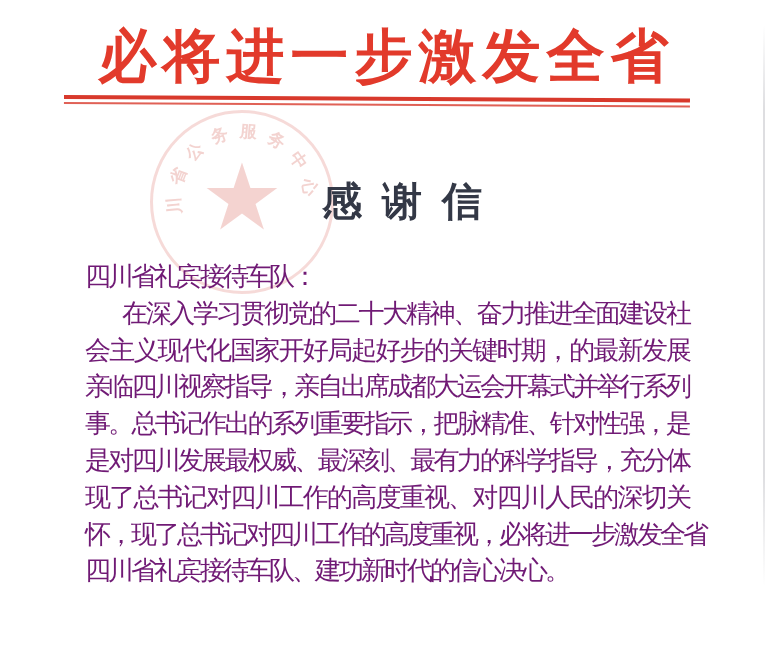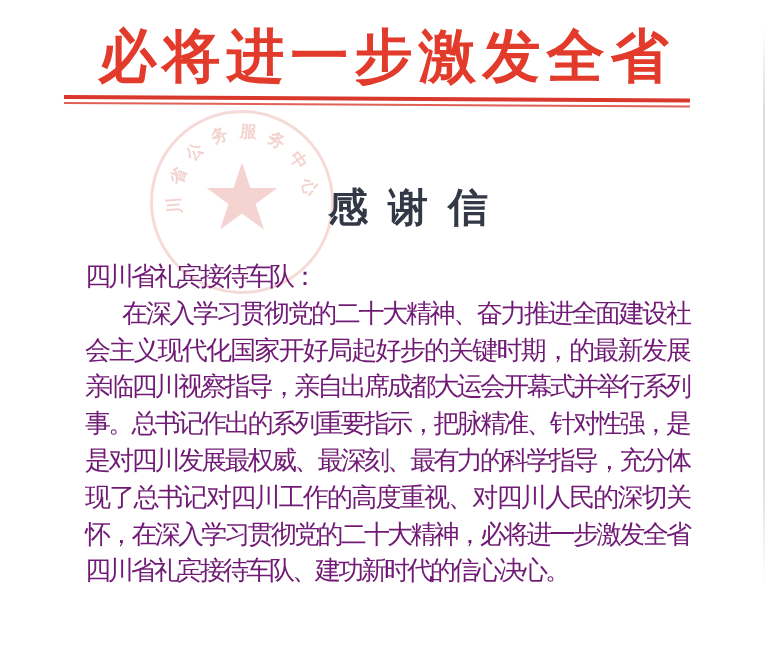--- a/index.html
+++ b/index.html
@@ -50,21 +50,21 @@
   .rc0{left:20px;top:58px;transform:rotate(-70deg);}
   .rc1{left:36px;top:33px;transform:rotate(-45deg);}
   .rc2{left:61px;top:17px;transform:rotate(-20deg);}
   .rc3{left:90px;top:13px;transform:rotate(5deg);}
   .rc4{left:118px;top:22px;transform:rotate(30deg);}
   .rc5{left:140px;top:42px;transform:rotate(55deg);}
   .rc6{left:151px;top:69px;transform:rotate(80deg);}
   .rc7{left:16px;top:87px;transform:rotate(-95deg);}
   
   .letter-title{
-    position:absolute;left:318px;top:170px;margin:10px;
+    position:absolute;left:318px;top:170px;margin:4px;
     font-size:40px;font-weight:bold;
     letter-spacing:20px;white-space:nowrap;
     color:#333846;
   }
   
   .letter-body{
     position:absolute;left:85px;top:259px;width:604px;
     font-size:26px;line-height:36.8px;
     letter-spacing:-3px;
     color:#701a75;
@@ -104,17 +104,17 @@
   <h2 class="letter-title">感谢信</h2>
 
   <div class="letter-body">
     <div class="body-line salutation">四川省礼宾接待车队：</div>
     <div class="body-line indent">在深入学习贯彻党的二十大精神、奋力推进全面建设社</div>
     <div class="body-line">会主义现代化国家开好局起好步的关键时期，的最新发展</div>
     <div class="body-line">亲临四川视察指导，亲自出席成都大运会开幕式并举行系列</div>
     <div class="body-line">事。总书记作出的系列重要指示，把脉精准、针对性强，是</div>
     <div class="body-line">是对四川发展最权威、最深刻、最有力的科学指导，充分体</div>
     <div class="body-line">现了总书记对四川工作的高度重视、对四川人民的深切关</div>
-    <div class="body-line">怀，在深入学习贯彻党的二十大精神，必将进一步激发全省</div>
+    <div class="body-line">怀，现了总书记对四川工作的高度重视，必将进一步激发全省</div>
     <div class="body-line last">四川省礼宾接待车队、建功新时代的信心决心。</div>
   </div>
 
 </div>
 
 </body></html>

